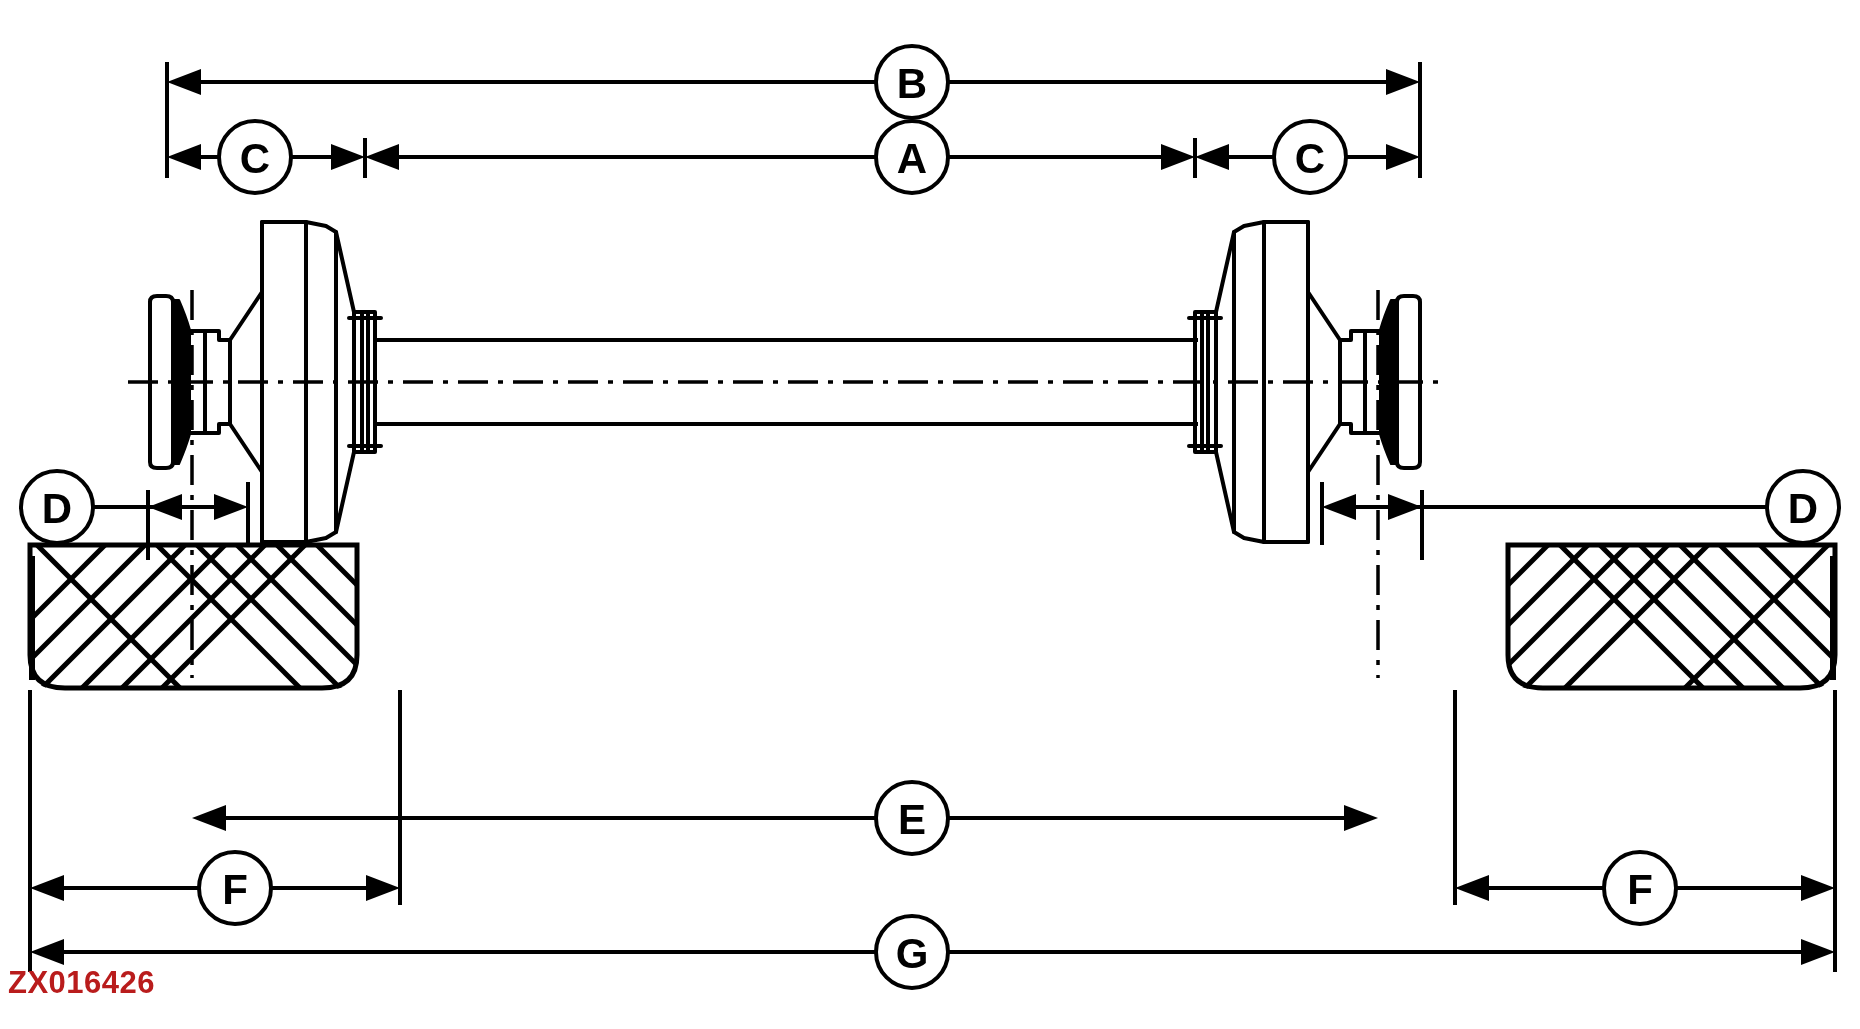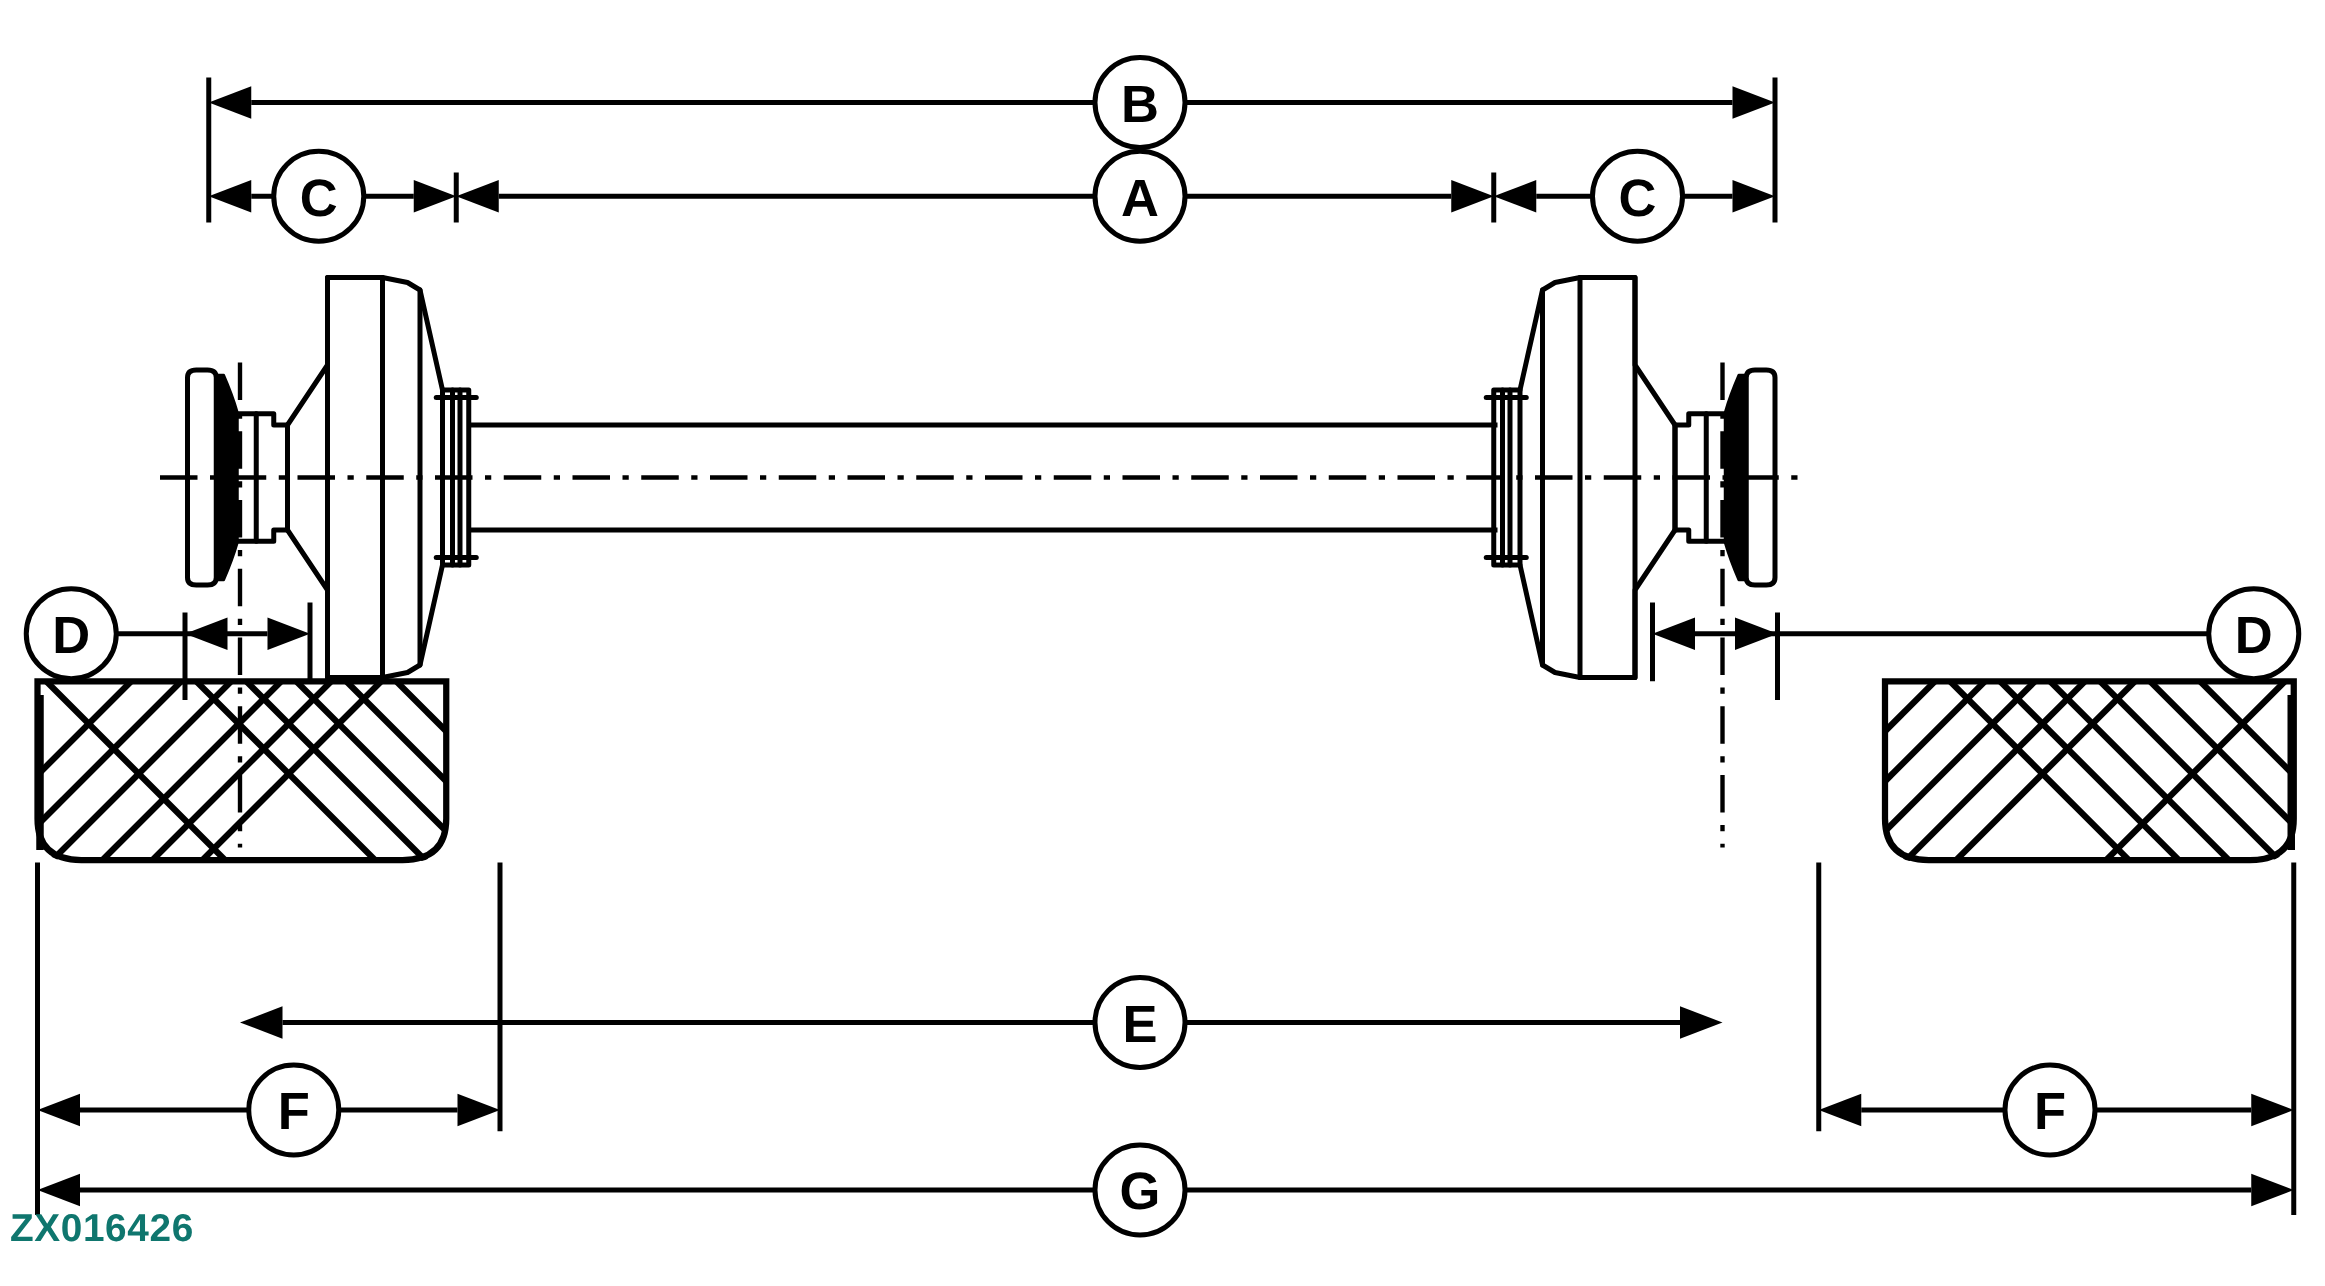--- a/index.html
+++ b/index.html
@@ -2,21 +2,21 @@
 <html><head>
 <meta charset="utf-8">
 <style>
   html,body{margin:0;padding:0;background:#ffffff;}
   body{width:1860px;height:1029px;font-family:"Liberation Sans",sans-serif;overflow:hidden;}
   #stage{position:relative;width:1860px;height:1029px;background:#fff;}
   svg#dwg{position:absolute;left:0;top:0;width:1860px;height:1029px;}
   .caption{
     position:absolute;left:8px;top:965px;
     font-family:"Liberation Sans",sans-serif;
-    font-size:31px;font-weight:bold;color:#0f766e;letter-spacing:0.5px;
+    font-size:31px;font-weight:bold;color:#b91c1c;letter-spacing:0.5px;
     white-space:nowrap;
   }
   text.balloon-label{
     font-family:"Liberation Sans",sans-serif;
     font-weight:bold;
     font-size:42px;
     fill:#000;
     text-anchor:middle;
     dominant-baseline:central;
   }

